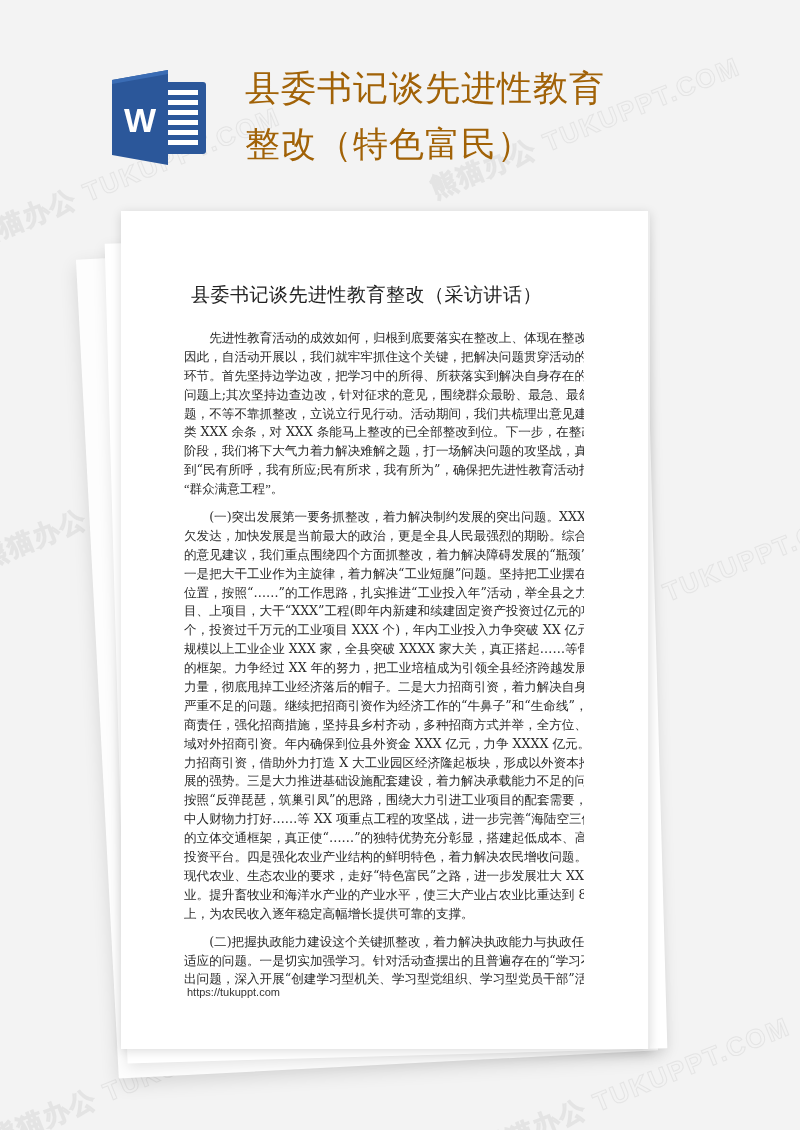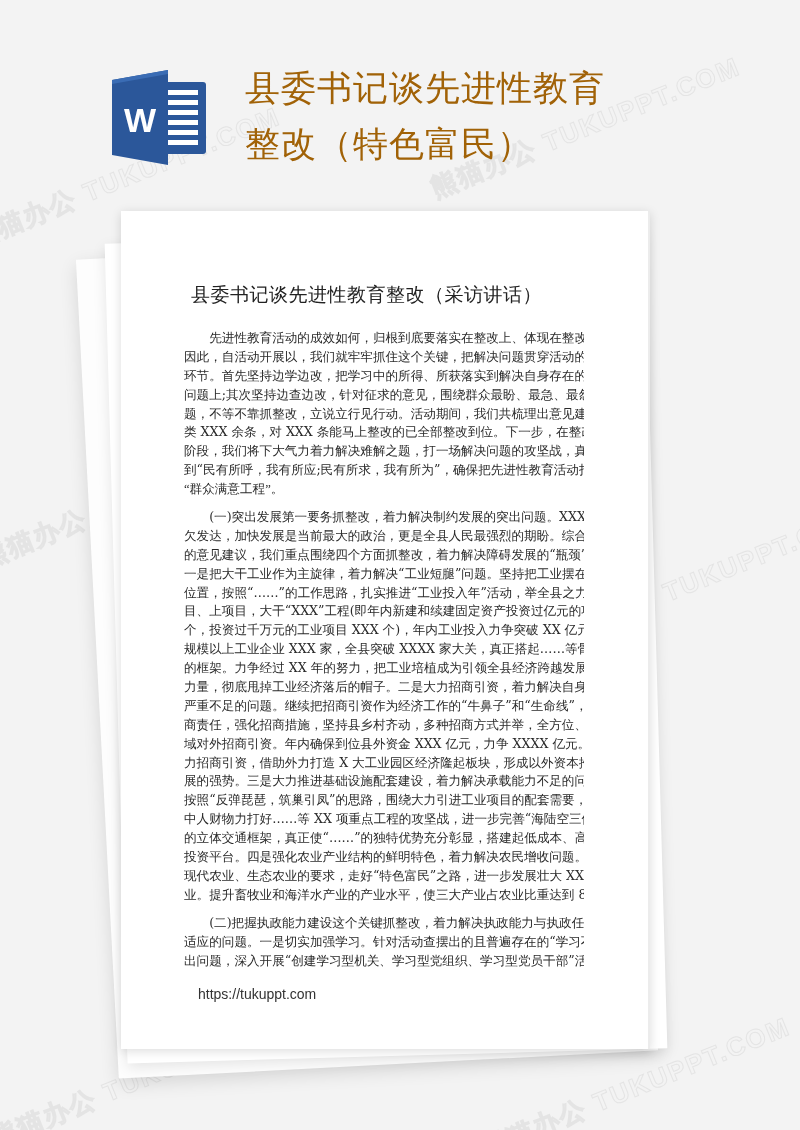--- a/index.html
+++ b/index.html
@@ -93,23 +93,23 @@
     overflow: hidden;
     text-align: justify;
     text-align-last: justify;
   }
   .line.last {
     text-align-last: left;
     font-family: Liberation Serif, serif;
   }
   .doc-footer-url {
     position: absolute;
-    left: 60px; top: 775px;
+    left: 49px; top: 775px;
     font-family: "Liberation Sans", "DejaVu Sans", sans-serif;
-    font-size: 14px;
+    font-size: 11px;
     color: #333;
     padding-left: 17px;
   }
 
   
   .wm {
     position: absolute;
     font-family: "Liberation Sans", "DejaVu Sans", sans-serif;
     font-size: 26px;
     font-weight: bold;
@@ -185,20 +185,21 @@
         <div class="line">商责任，强化招商措施，坚持县乡村齐动，多种招商方式并举，全方位、宽领</div>
         <div class="line">域对外招商引资。年内确保到位县外资金 XXX 亿元，力争 XXXX 亿元。通过大</div>
         <div class="line">力招商引资，借助外力打造 X 大工业园区经济隆起板块，形成以外资本推进发</div>
         <div class="line">展的强势。三是大力推进基础设施配套建设，着力解决承载能力不足的问题。</div>
         <div class="line">按照“反弹琵琶，筑巢引凤”的思路，围绕大力引进工业项目的配套需要，今年集</div>
         <div class="line">中人财物力打好……等 XX 项重点工程的攻坚战，进一步完善“海陆空三位一体”</div>
         <div class="line">的立体交通框架，真正使“……”的独特优势充分彰显，搭建起低成本、高效益的</div>
         <div class="line">投资平台。四是强化农业产业结构的鲜明特色，着力解决农民增收问题。按照</div>
         <div class="line">现代农业、生态农业的要求，走好“特色富民”之路，进一步发展壮大 XX 特色产</div>
         <div class="line">业。提升畜牧业和海洋水产业的产业水平，使三大产业占农业比重达到 80%以</div>
+        <div class="line last">上，为农民收入逐年稳定高幅增长提供可靠的支撑。</div>
       </div>
       <div class="para">
         <div class="line">　　(二)把握执政能力建设这个关键抓整改，着力解决执政能力与执政任务不相</div>
         <div class="line">适应的问题。一是切实加强学习。针对活动查摆出的且普遍存在的“学习不够”突</div>
         <div class="line">出问题，深入开展“创建学习型机关、学习型党组织、学习型党员干部”活动，制</div>
       </div>
     </div>
 
   <div class="doc-footer-url">https://tukuppt.com</div>
 </div>

